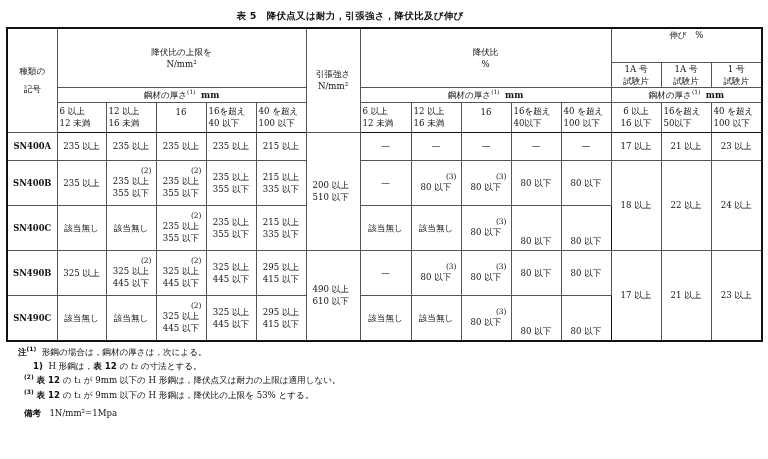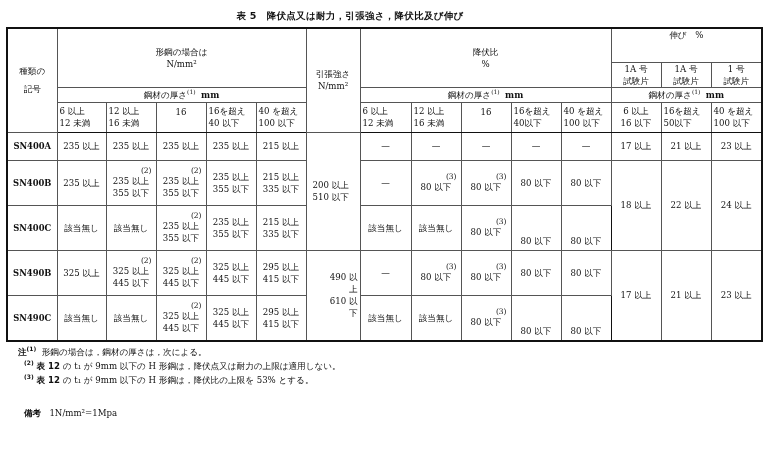--- a/index.html
+++ b/index.html
@@ -50,21 +50,21 @@
     <col style="width:50px">
       <col style="width:50px">
       <col style="width:51px">
   </colgroup>
 
   <tbody>
       <tr style="height:34px">
     <td rowspan="4" style="white-space:pre-line;line-height:18px">種類の
 記号</td>
     <td colspan="5" rowspan="2" class="thick-l">
-      <span class="unit">形鋼の場合は</span>
+      <span class="unit">降伏比の上限を</span>
       <span class="unit">N/mm²</span>
     </td>
     <td rowspan="4">
       <span class="unit">引張強さ</span>
       <span class="unit">N/mm²</span>
     </td>
     <td colspan="5" rowspan="2" class="thick-l">
       <span class="unit">降伏比</span>
       <span class="unit">%</span>
     </td>
@@ -225,21 +225,21 @@
     <td>
           <span class="fn"></span>
           <span class="cellstack" style="white-space:pre-line">325 以上
 445 以下</span>
         </td>
     <td>
           <span class="fn"></span>
           <span class="cellstack" style="white-space:pre-line">295 以上
 415 以下</span>
         </td>
-    <td rowspan="2" style="white-space:pre-line;text-align:right;padding-left:17px">490 以上
+    <td rowspan="2" style="white-space:pre-line;text-align:left;padding-left:6px">490 以上
 610 以下</td>
     <td class="thick-l">—</td>
     <td>
           <span class="fn">(3)</span>
           <span class="cellstack">80 以下</span>
         </td>
     <td>
           <span class="fn">(3)</span>
           <span class="cellstack">80 以下</span>
         </td>
@@ -279,22 +279,25 @@
     <td style="vertical-align:bottom;padding-bottom:3px">80 以下</td>
   </tr>
 </tbody>
   </table>
 
 <div class="notes">
   <div class="row1">
     <span class="b">注</span><span class="sup b">(1)</span>&nbsp;
     <span>形鋼の場合は，鋼材の厚さは，次による。</span>
   </div>
+  <div class="sub">
+    <span class="b">1)</span>&nbsp;&nbsp;<span>H 形鋼は，</span><span class="b">表 12</span><span> の </span><i>t₂</i><span> の寸法とする。</span>
+  </div>
   <div class="fnr">
     <span class="sup b">(2)</span>&nbsp;<span class="b">表 12</span><span> の t₁ が 9mm 以下の H 形鋼は，降伏点又は耐力の上限は適用しない。</span>
   </div>
   <div class="fnr">
     <span class="sup b">(3)</span>&nbsp;<span class="b">表 12</span><span> の t₁ が 9mm 以下の H 形鋼は，降伏比の上限を 53% とする。</span>
   </div>
-  <div class="rem" style="margin-top:18px">
+  <div class="rem" style="margin-top:4px">
     <span class="b">備考</span>&nbsp;&nbsp;&nbsp;<span>1N/mm²=1Mpa</span>
   </div>
 </div>
 
 </body></html>

